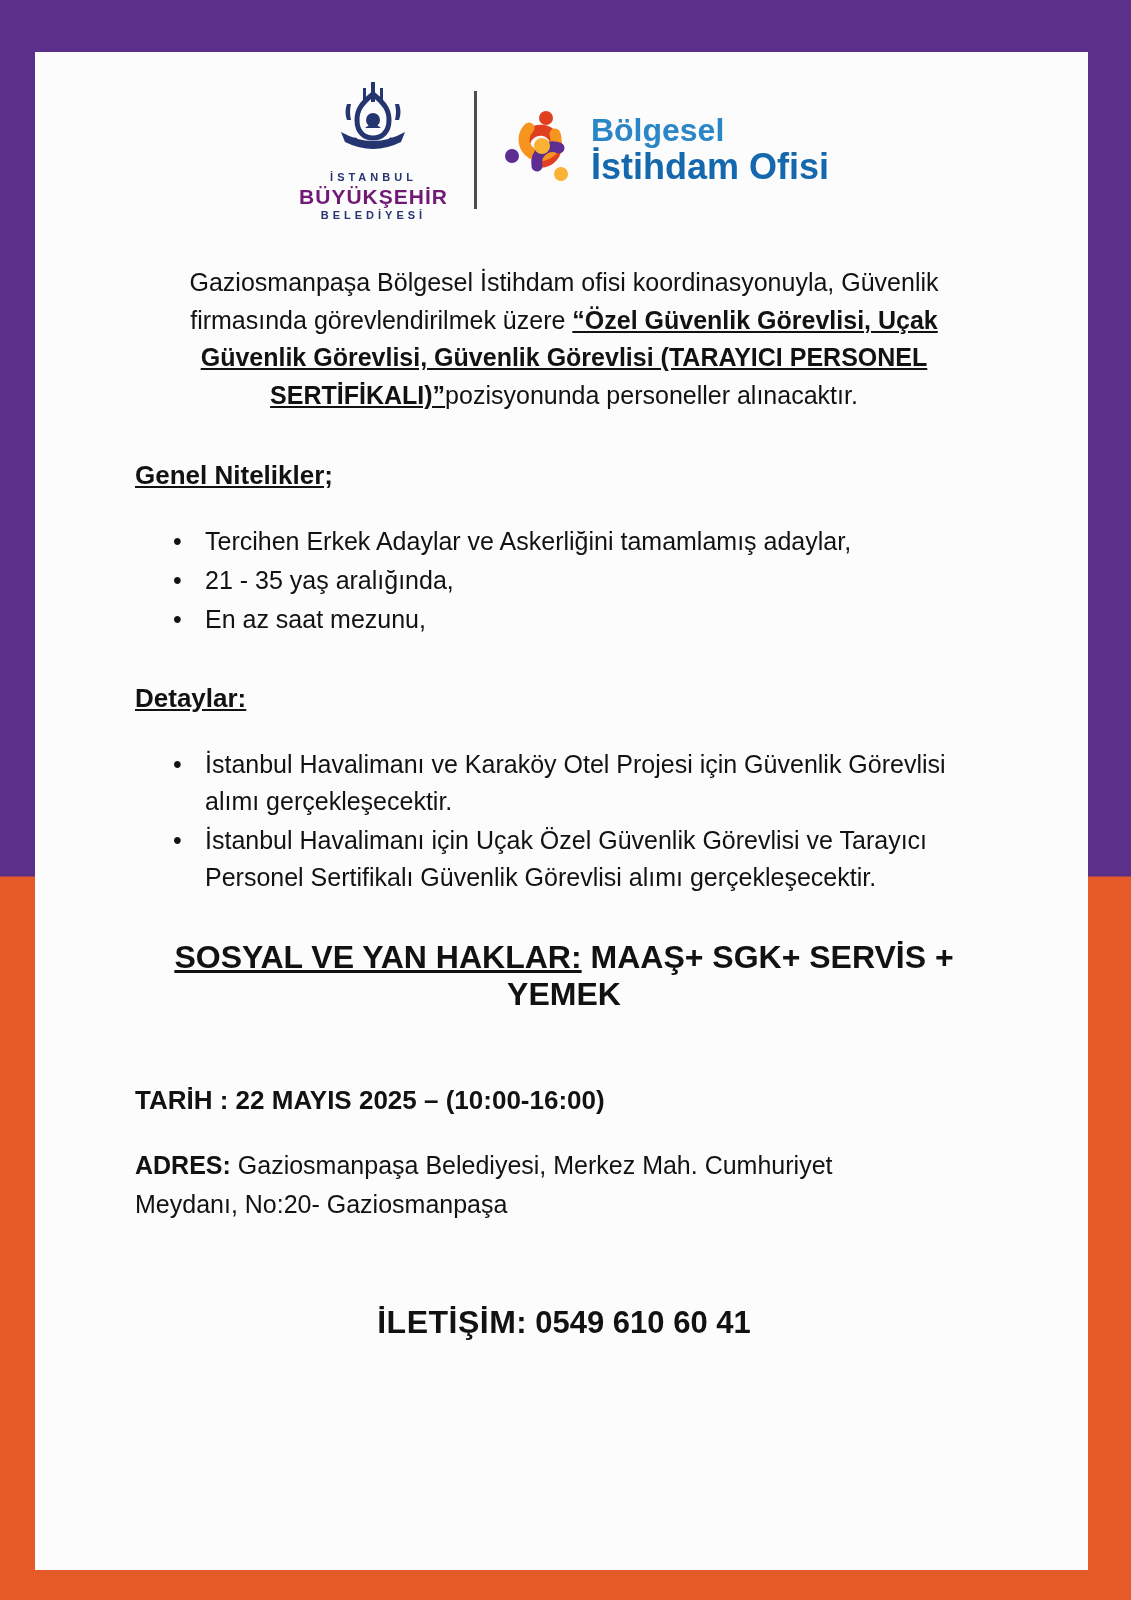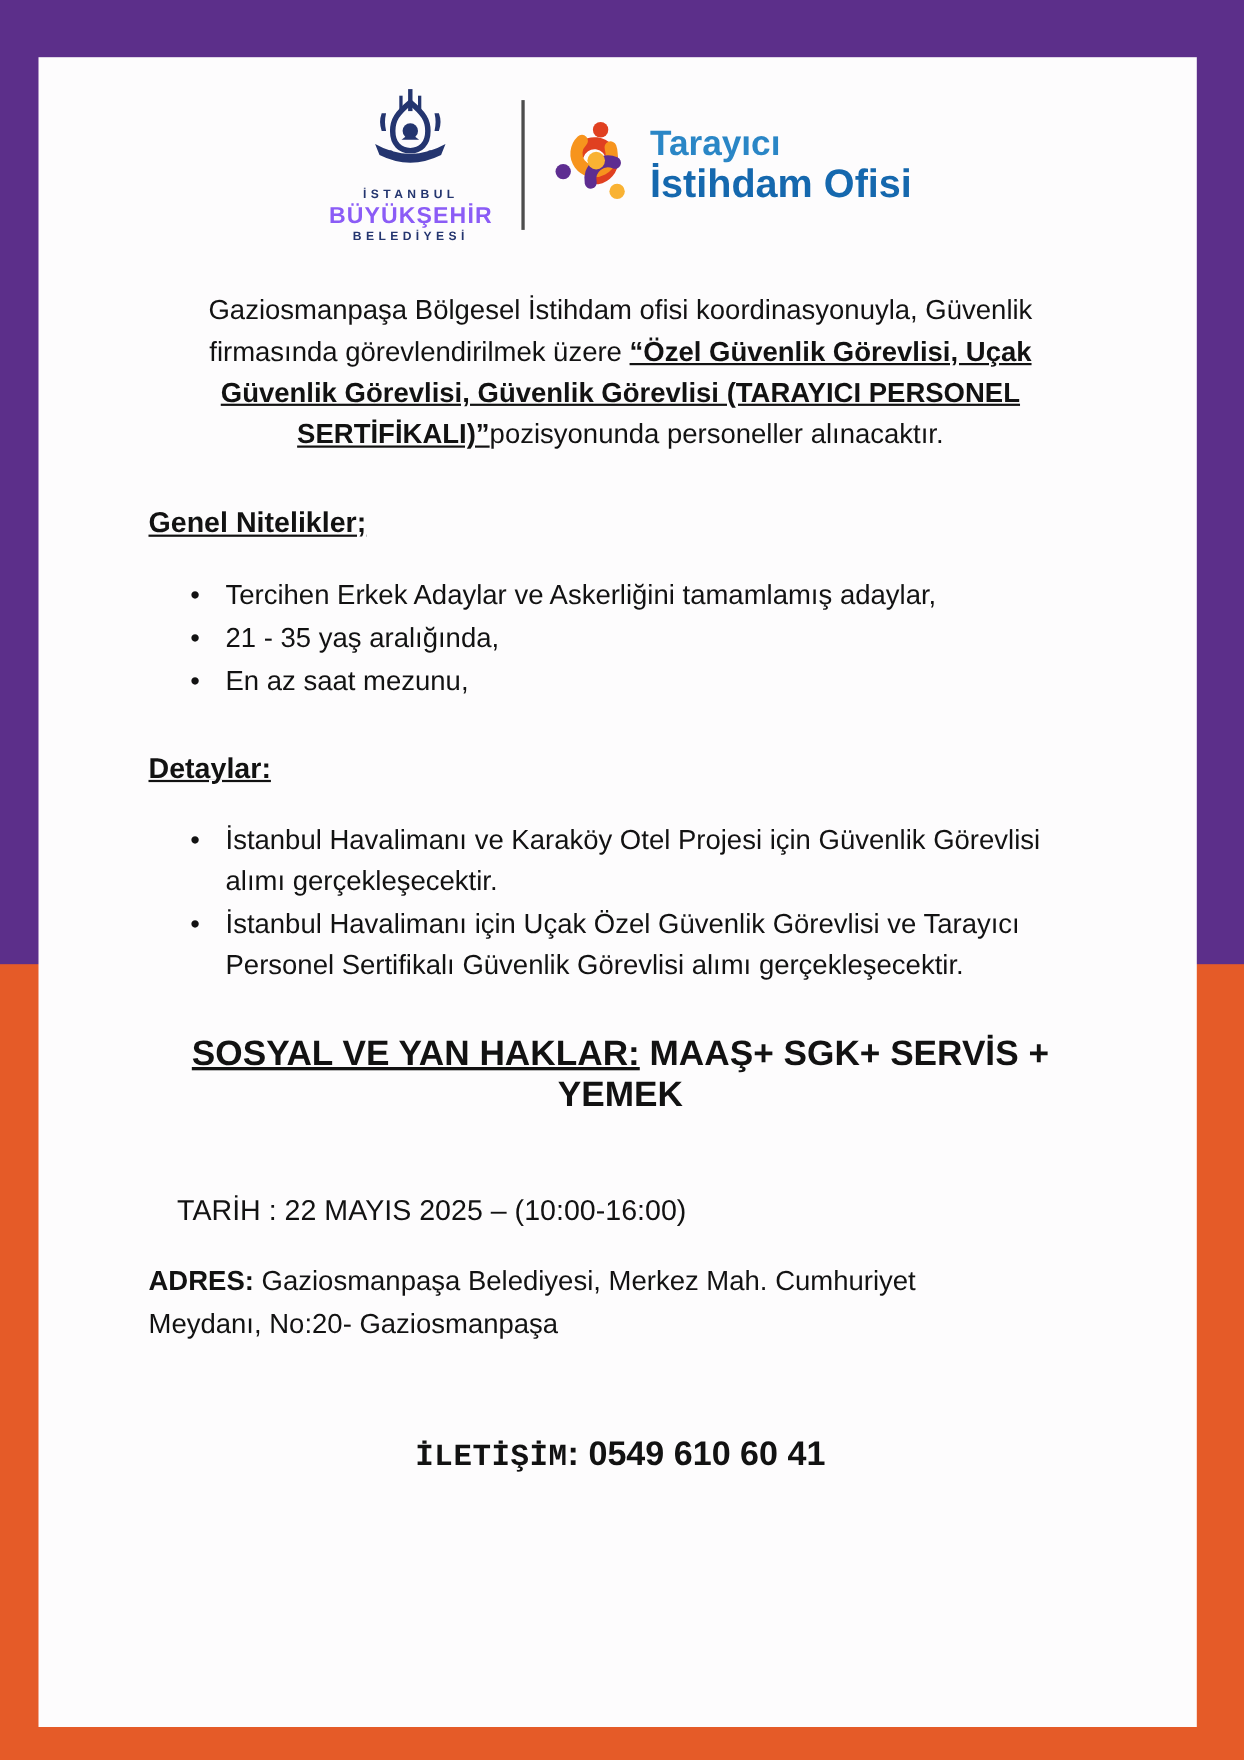--- a/index.html
+++ b/index.html
@@ -6,45 +6,45 @@
   body{width:1131px;height:1600px;font-family:"Liberation Sans",sans-serif;color:#121212;}
   .poster{position:relative;width:1131px;height:1600px;
     background:linear-gradient(180deg,#5c2f8a 0px,#5c2f8a 876px,#e55b28 877px,#e55b28 1600px);}
   .sheet{position:absolute;left:35px;top:52px;width:1053px;height:1518px;background:#fdfcfd;overflow:hidden;}
   .content{padding:0 95px 0 100px;}
 
   
   .logos{display:flex;justify-content:center;align-items:center;gap:26px;padding-top:24px;height:148px;}
   .ibb{display:flex;flex-direction:column;align-items:center;line-height:1;}
   .ibb-t1,.ibb-t3{font-size:11px;font-weight:bold;letter-spacing:4px;color:#24356f;margin-top:3px;text-align:center;}
-  .ibb-t2{font-size:21px;font-weight:bold;letter-spacing:1px;color:#8b5cf6;margin-top:3px;}
+  .ibb-t2{font-size:21px;font-weight:bold;letter-spacing:1px;color:#701a75;margin-top:3px;}
   .logo-divider{width:3px;height:118px;background:#4d4d4d;}
   .beo{display:flex;align-items:center;gap:10px;}
   .beo-text{line-height:1.06;}
   .beo-l1{font-size:32px;font-weight:600;color:#2a86c6;}
   .beo-l2{font-size:36px;font-weight:700;color:#1568ae;}
 
   
   .intro{margin:40px auto 0;max-width:912px;text-align:center;font-size:25px;line-height:1.5;}
   .intro u b{font-weight:bold;}
 
   
   .sec-heading{font-size:26px;font-weight:bold;text-decoration:underline;margin:46px 0 0 0;}
   ul.bullets{list-style:none;margin:32px 0 0 0;padding:0 0 0 36px;}
   ul.bullets li{position:relative;padding-left:34px;font-size:25px;line-height:1.47;margin-bottom:2px;}
   ul.bullets li::before{content:"•";position:absolute;left:2px;top:0;font-size:25px;}
 
   .benefits{margin-top:44px;text-align:center;font-size:32px;font-weight:bold;}
   .benefits .u{text-decoration:underline;}
 
-  .date-line{margin-top:72px;font-size:26px;font-weight:normal;margin-left:26px;}
+  .date-line{margin-top:72px;font-size:26px;font-weight:bold;}
   .address{margin-top:30px;font-size:25px;line-height:1.55;max-width:770px;}
   .address b{font-weight:bold;}
   .contact{margin-top:80px;text-align:center;font-weight:bold;}
-  .contact .small{font-size:28px;letter-spacing:.5px;font-family:Liberation Mono, monospace;}
+  .contact .small{font-size:32px;letter-spacing:.5px;}
   .contact .big{font-size:31px;}
 </style>
 </head>
 <body>
 
 <div class="poster">
   <div class="sheet">
     <div class="content">
 
       <div class="logos">
@@ -84,21 +84,21 @@
                 <path d="M52 30 A16 16 0 1 1 26 24" stroke="#f7941d" stroke-width="11"></path>
                 <path d="M34 62 A16 16 0 0 1 56 44" stroke="#5e2d91" stroke-width="11"></path>
               </g>
               <circle cx="43" cy="14" r="7" fill="#e04020"></circle>
               <circle cx="9" cy="52" r="7" fill="#5e2d91"></circle>
               <circle cx="58" cy="70" r="7" fill="#f9b233"></circle>
               <circle cx="39" cy="42" r="8" fill="#f9b233"></circle>
             </svg>
           </span>
           <span class="beo-text">
-            <div class="beo-l1">Tarayıcı</div>
+            <div class="beo-l1">Bölgesel</div>
             <div class="beo-l2">İstihdam Ofisi</div>
           </span>
         </div>
       </div>
 
       <p class="intro"><span>Gaziosmanpaşa Bölgesel İstihdam ofisi koordinasyonuyla, Güvenlik firmasında görevlendirilmek üzere </span><u><b>“Özel Güvenlik Görevlisi, Uçak Güvenlik Görevlisi, Güvenlik Görevlisi (TARAYICI PERSONEL SERTİFİKALI)”</b></u><span>pozisyonunda personeller alınacaktır.</span></p>
 
       <h3 class="sec-heading">Genel Nitelikler;</h3>
       <ul class="bullets">
         <li>Tercihen Erkek Adaylar ve Askerliğini tamamlamış adaylar,</li>

